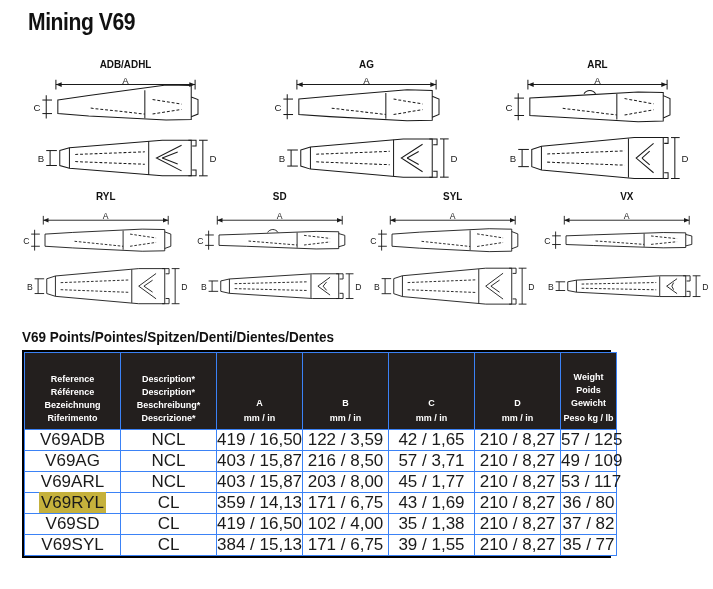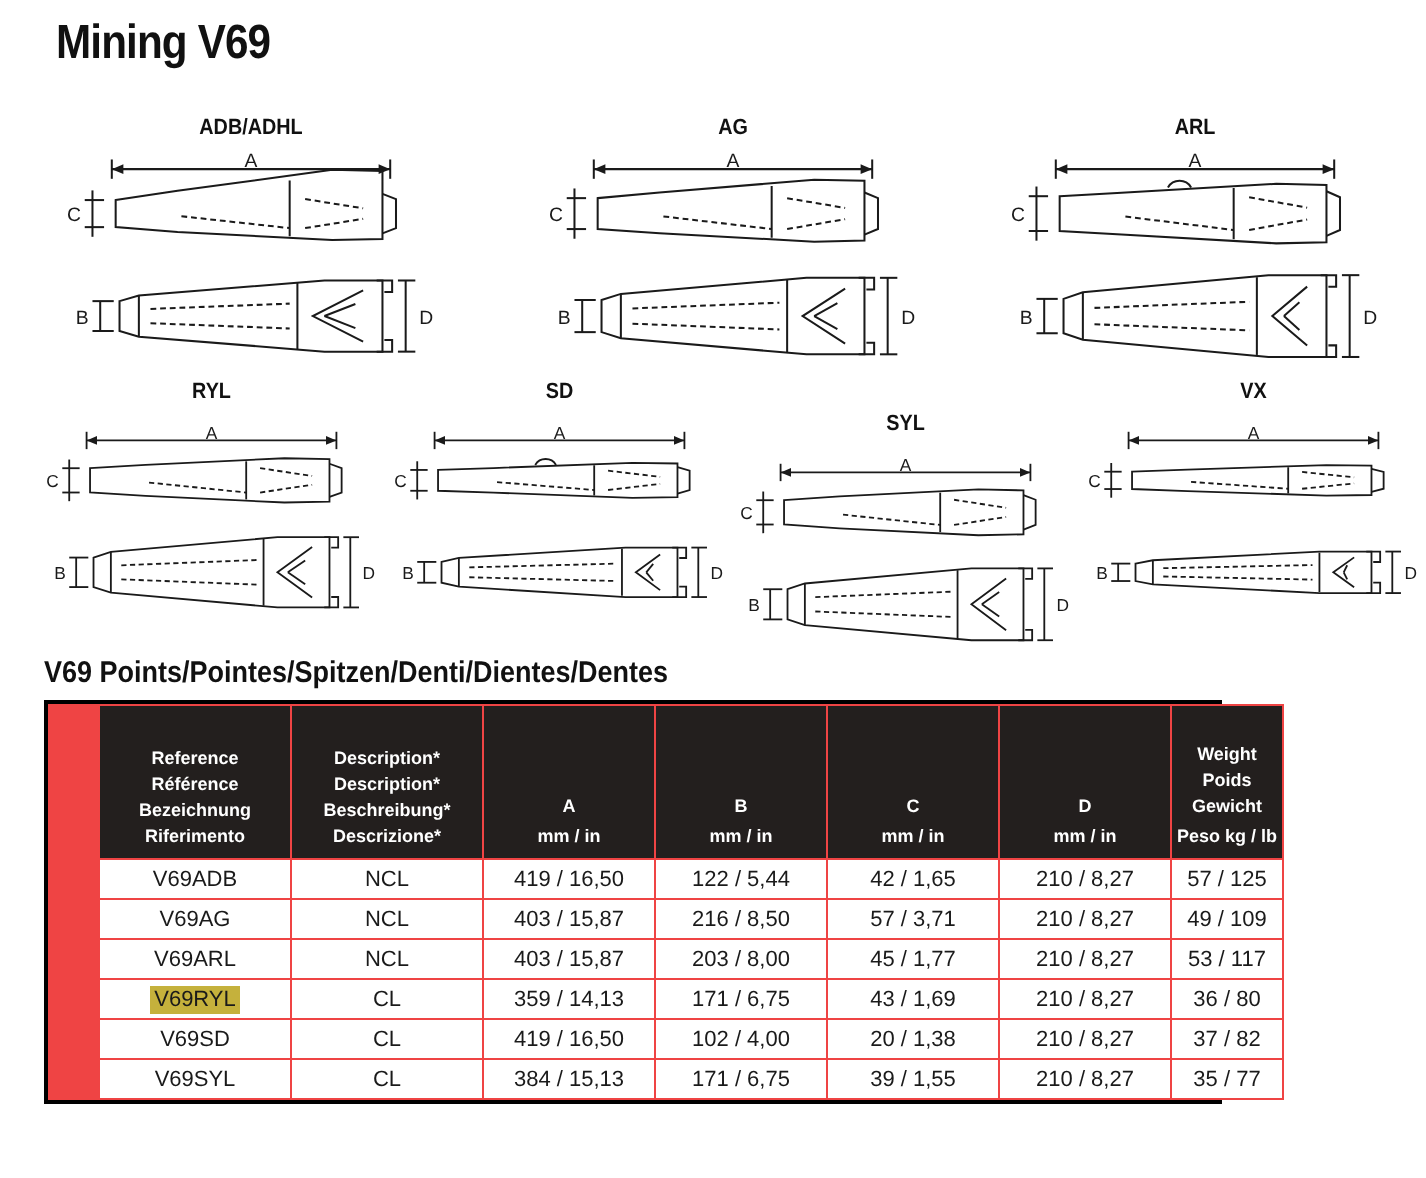--- a/index.html
+++ b/index.html
@@ -94,22 +94,21 @@
     width: 589px;
     border: 2px solid #000000;
     box-sizing: border-box;
     background: #d9d9d9;
   }
   table.spec {
     border-collapse: separate;
     border-spacing: 1px;
     width: 100%;
     table-layout: fixed;
-    background: #ef4444;
-    padding-left: 25px;
+    background: #3b82f6;
   }
   table.spec thead th {
     background: #231f1e;
     color: #ffffff;
     font-size: 9px;
     font-weight: bold;
     padding: 0;
     vertical-align: bottom;
     text-align: center;
     border: none;
@@ -119,21 +118,21 @@
     flex-direction: column;
     justify-content: flex-end;
     height: 72px;
     padding-bottom: 4px;
   }
   .th-stack span { line-height: 13px; display: block; white-space: nowrap; }
   .th-unit { padding-top: 2px; }
   table.spec tbody td {
     background: #ffffff;
     color: #1a1a1a;
-    font-size: 11px;
+    font-size: 17px;
     text-align: center;
     height: 19px;
     padding: 0;
     border: none;
     white-space: nowrap;
   }
   .hl {
     background: #c5b13c;
     color: #1a1a1a;
     padding: 1px 2px;
@@ -356,21 +355,21 @@
             <path d="M 18 83.0108 L 29 83.0108" fill="none" stroke="#1a1a1a" stroke-width="1.05"></path>
             <path d="M 18 94.9892 L 29 94.9892" fill="none" stroke="#1a1a1a" stroke-width="1.05"></path>
             <text x="16" y="93" font-size="10" font-family="Liberation Sans, sans-serif" fill="#1a1a1a" text-anchor="end">B</text>
             <path d="M 180 74.74 L 180 103.26" fill="none" stroke="#1a1a1a" stroke-width="1.05"></path>
             <path d="M 176 74.74 L 185 74.74" fill="none" stroke="#1a1a1a" stroke-width="1.05"></path>
             <path d="M 176 103.26 L 185 103.26" fill="none" stroke="#1a1a1a" stroke-width="1.05"></path>
             <text x="187" y="93" font-size="10" font-family="Liberation Sans, sans-serif" fill="#1a1a1a">D</text>
           </svg>
         </div>
       </div>
-      <div class="drawing-cell" style="width: 25%; margin-top: 16px;">
+      <div class="drawing-cell" style="width: 25%;">
         <div class="drawing-label">SYL</div>
         <div class="drawing-svg">
           <svg viewBox="0 0 200 120" preserveAspectRatio="xMidYMid meet">
             <path d="M 28 8 L 28 18" fill="none" stroke="#1a1a1a" stroke-width="1.05"></path>
             <path d="M 172 8 L 172 18" fill="none" stroke="#1a1a1a" stroke-width="1.05"></path>
             <path d="M 28 13 L 172 13" fill="none" stroke="#1a1a1a" stroke-width="1.05"></path>
             <polygon points="28,13 34,10.5 34,15.5" fill="#1a1a1a"></polygon>
             <polygon points="172,13 166,10.5 166,15.5" fill="#1a1a1a"></polygon>
             <text x="100" y="12" font-size="10" font-family="Liberation Sans, sans-serif" fill="#1a1a1a" text-anchor="middle">A</text>
             <path d="M 30 29 L 62 26.76 L 142 22.8 L 168 23.328000000000003 L 168 48.672 L 142 49.2 L 62 45.239999999999995 L 30 43 Z" fill="none" stroke="#1a1a1a" stroke-width="1.05"></path>
@@ -511,21 +510,21 @@
               <span class="th-unit">Peso kg / lb</span>
             </div>
           </th>
         </tr>
     </thead>
     <tbody id="spec-body">
         <tr>
           <td>V69ADB</td>
           <td>NCL</td>
           <td>419 / 16,50</td>
-          <td>122 / 5,44</td>
+          <td>122 / 3,59</td>
           <td>42 / 1,65</td>
           <td>210 / 8,27</td>
           <td>57 / 125</td>
         </tr>
         <tr>
           <td>V69AG</td>
           <td>NCL</td>
           <td>403 / 15,87</td>
           <td>216 / 8,50</td>
           <td>57 / 3,71</td>
@@ -548,21 +547,21 @@
           <td>171 / 6,75</td>
           <td>43 / 1,69</td>
           <td>210 / 8,27</td>
           <td>36 / 80</td>
         </tr>
         <tr>
           <td>V69SD</td>
           <td>CL</td>
           <td>419 / 16,50</td>
           <td>102 / 4,00</td>
-          <td>20 / 1,38</td>
+          <td>35 / 1,38</td>
           <td>210 / 8,27</td>
           <td>37 / 82</td>
         </tr>
         <tr>
           <td>V69SYL</td>
           <td>CL</td>
           <td>384 / 15,13</td>
           <td>171 / 6,75</td>
           <td>39 / 1,55</td>
           <td>210 / 8,27</td>

